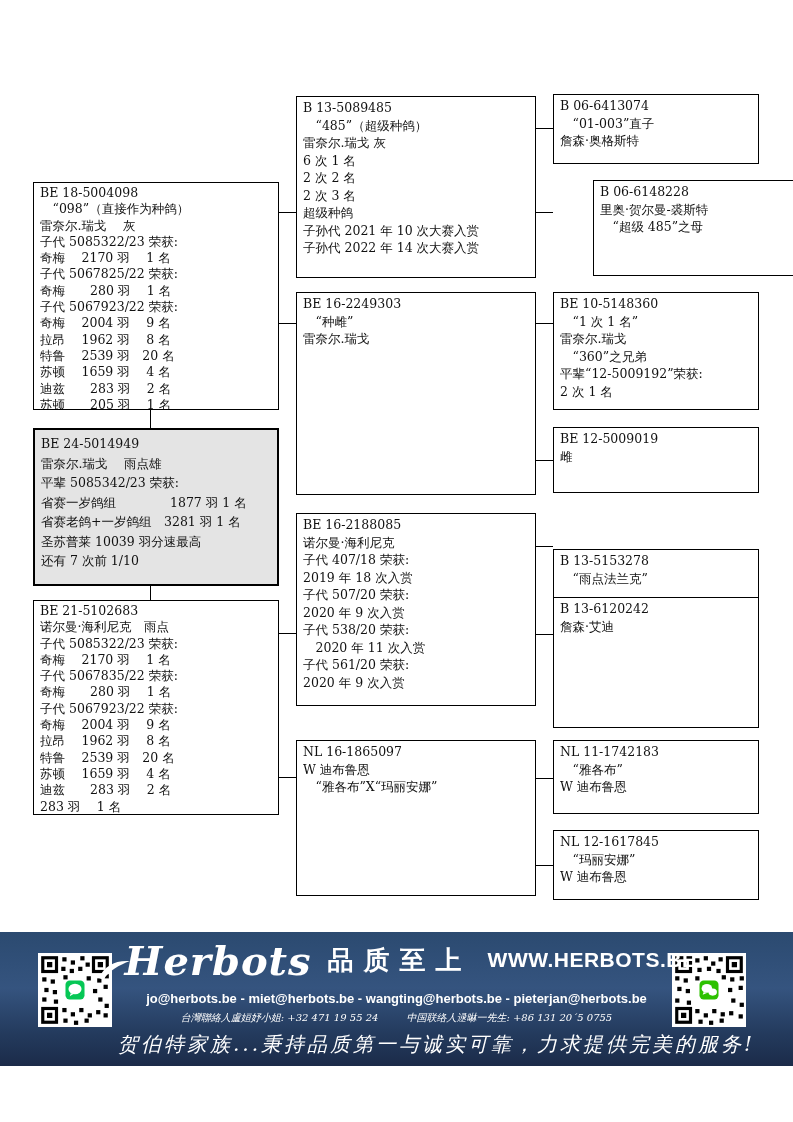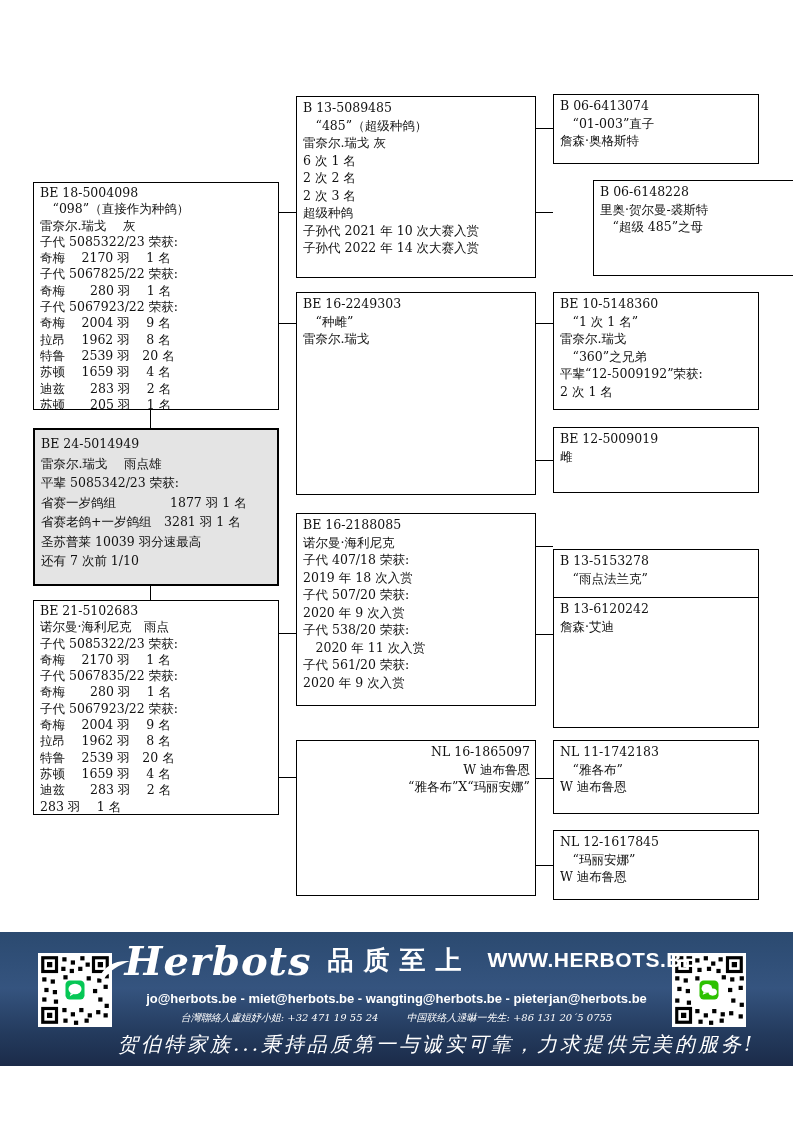--- a/index.html
+++ b/index.html
@@ -101,21 +101,21 @@
       <div class="ln">诺尔曼·海利尼克</div>
       <div class="ln">子代 407/18 荣获:</div>
       <div class="ln">2019 年 18 次入赏</div>
       <div class="ln">子代 507/20 荣获:</div>
       <div class="ln">2020 年 9 次入赏</div>
       <div class="ln">子代 538/20 荣获:</div>
       <div class="ln">　2020 年 11 次入赏</div>
       <div class="ln">子代 561/20 荣获:</div>
       <div class="ln">2020 年 9 次入赏</div>
     </div>
-  <div class="pbox sp17" style="left:296px;top:740px;width:240px;height:156px;text-align:right;">
+  <div class="pbox sp17" style="left:296px;top:740px;width:240px;height:156px;">
       <div class="ln">NL 16-1865097</div>
       <div class="ln">W 迪布鲁恩</div>
       <div class="ln">　“雅各布”X“玛丽安娜”</div>
     </div>
 
   <div class="pbox sp17" style="left:553px;top:94px;width:206px;height:70px;">
       <div class="ln">B 06-6413074</div>
       <div class="ln">　“01-003”直子</div>
       <div class="ln">詹森·奥格斯特</div>
     </div>

